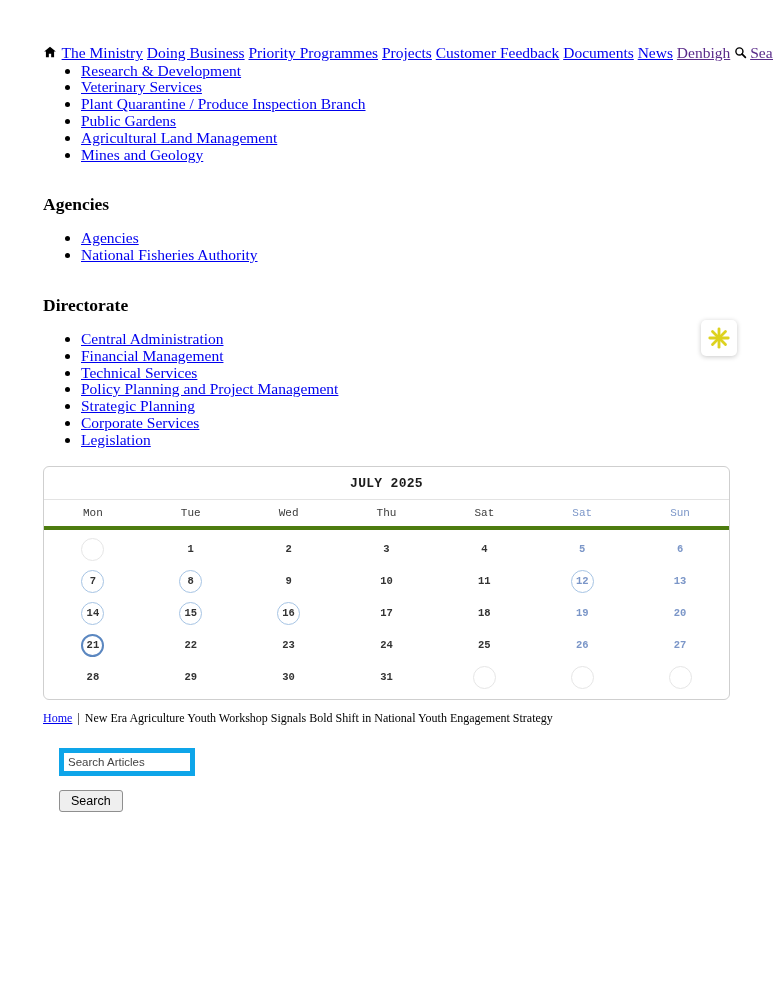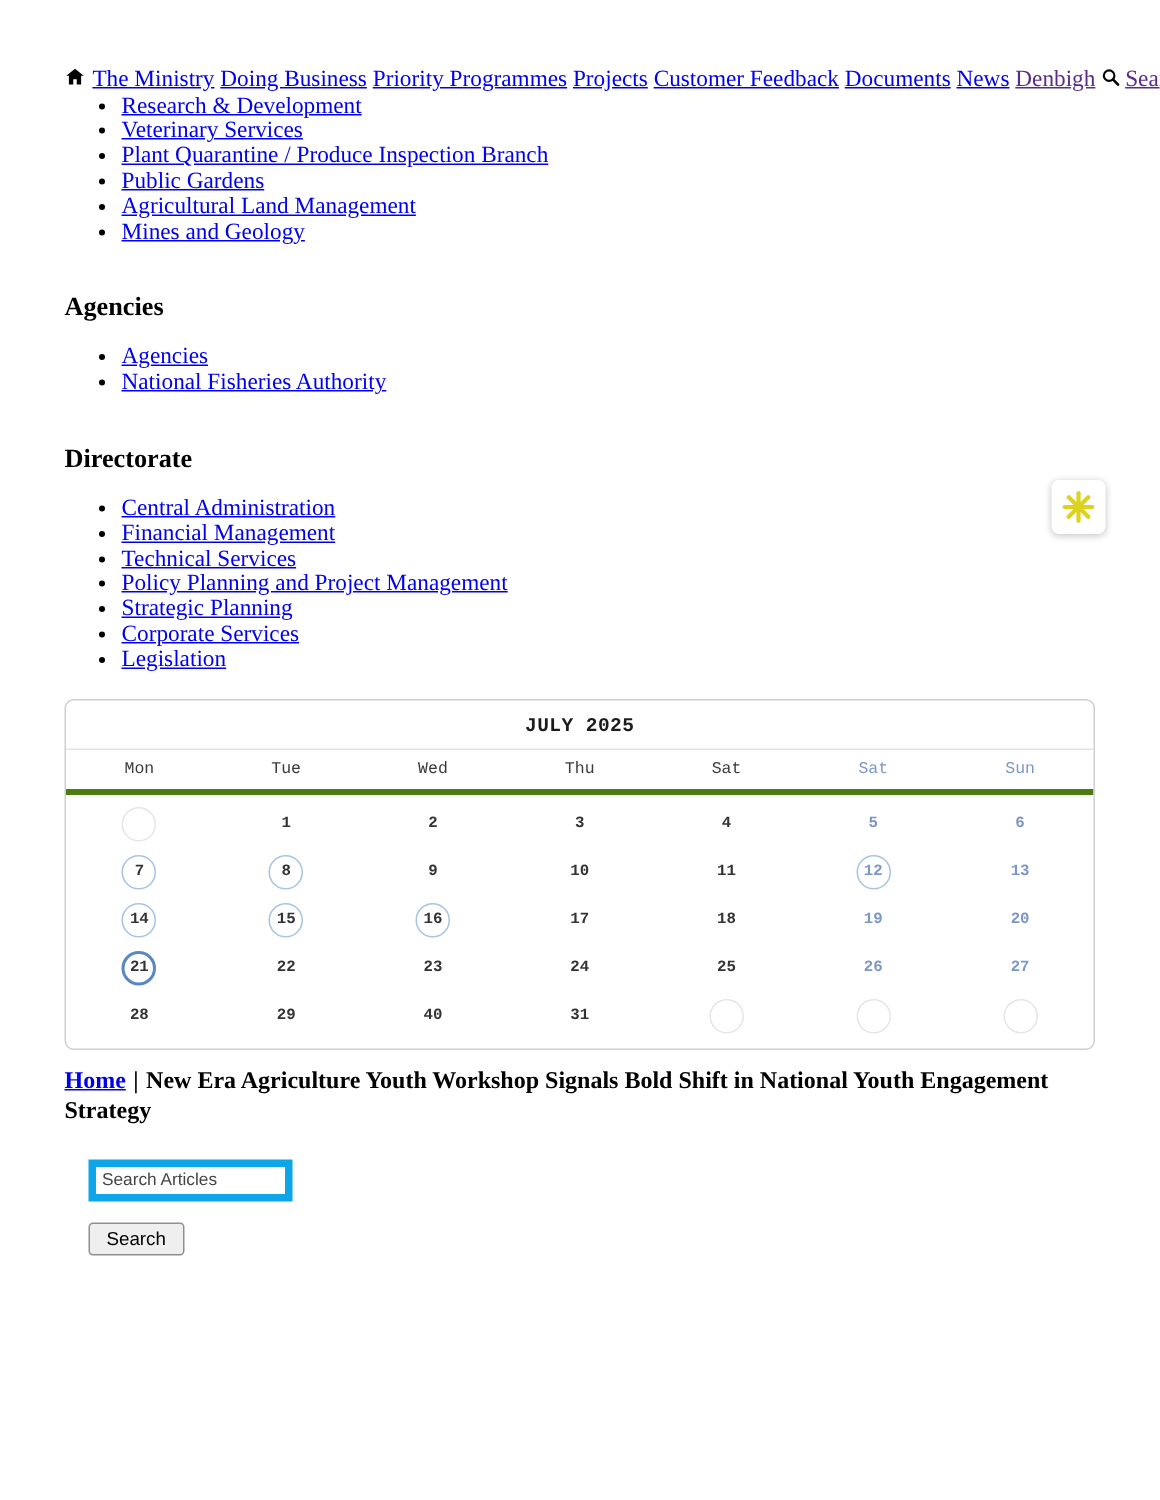--- a/index.html
+++ b/index.html
@@ -45,21 +45,21 @@
   .cal-day{
     width:23px;height:23px;border-radius:50%;display:flex;align-items:center;justify-content:center;
     font-size:10.5px;font-weight:600;color:#333;border:1.5px solid transparent;box-sizing:border-box;
   }
   .cal-day.weekend{color:var(--weekend-text,#7b96c8);}
   .cal-day.ring-event{border-color:var(--calendar-event-ring,#a6c4e4);}
   .cal-day.ring-today{border-color:var(--calendar-today-ring,#5b87c0);border-width:2px;}
   .cal-day.ring-ghost{border-color:#e6e6e6;border-width:1px;}
 
   
-  .breadcrumb{margin:11px 0 0 0;font-size:16px;line-height:1.25;font-weight:bold;}
+  .breadcrumb{margin:11px 0 0 0;font-size:12px;line-height:1.25;}
   .breadcrumb a{color:var(--link-color,#0000EE);text-decoration:underline;}
   .breadcrumb .sep{margin:0 5px;}
 
   
   .search-area{margin:22px 0 0 16px;}
   .search-input{
     width:118px;height:16px;border:5px solid #0ea5e9;padding:1px 4px;
     font-family:"Liberation Sans",sans-serif;font-size:11.5px;color:#222;border-radius:0;
   }
   .search-input::placeholder{color:#444;}
@@ -313,21 +313,21 @@
 
   <div class="cal-cell">
     <span class="cal-day">28</span>
   </div>
 
   <div class="cal-cell">
     <span class="cal-day">29</span>
   </div>
 
   <div class="cal-cell">
-    <span class="cal-day">40</span>
+    <span class="cal-day">30</span>
   </div>
 
   <div class="cal-cell">
     <span class="cal-day">31</span>
   </div>
 
   <div class="cal-cell">
     <span class="cal-day ring-ghost"></span>
   </div>
 

